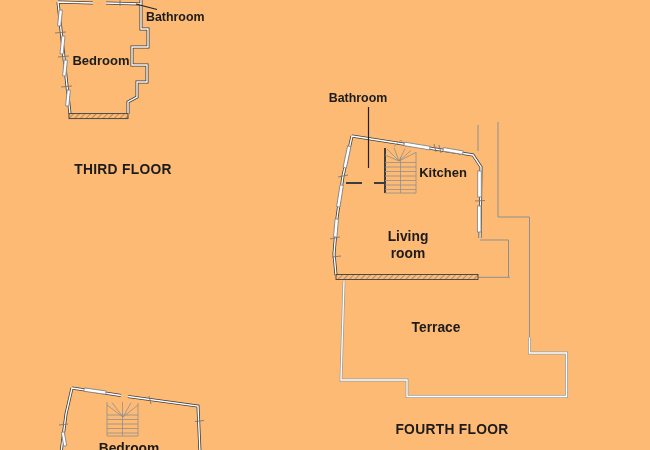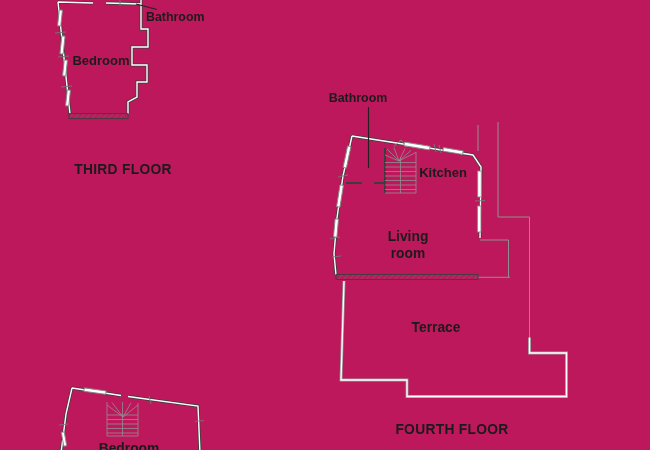--- a/index.html
+++ b/index.html
@@ -1,16 +1,16 @@
 <!DOCTYPE html>
 <html><head>
 <meta charset="utf-8">
 <style>
   html,body{margin:0;padding:0;background:#ffffff;}
-  .canvas{position:relative;width:650px;height:450px;background:#be185d;overflow:hidden;}
+  .canvas{position:relative;width:650px;height:450px;background:#fdba74;overflow:hidden;}
   svg{display:block;}
   text{font-family:"Liberation Sans", sans-serif;font-weight:bold;fill:#1b1b1b;}
   .lbl-sm{font-size:12.4px;}
   .lbl-md{font-size:13px;}
   .lbl-lg{font-size:13.8px;}
   .title{font-size:13.8px;letter-spacing:.3px;}
   .wall-o{fill:none;stroke:#3d3d3d;stroke-width:3;stroke-linejoin:miter;}
   .wall-i{fill:none;stroke:#ffffff;stroke-width:1.4;stroke-linejoin:miter;}
   .solid{fill:none;stroke:#3d3d3d;stroke-width:2;}
   .thin{fill:none;stroke:#8f8f8f;stroke-width:1;}

